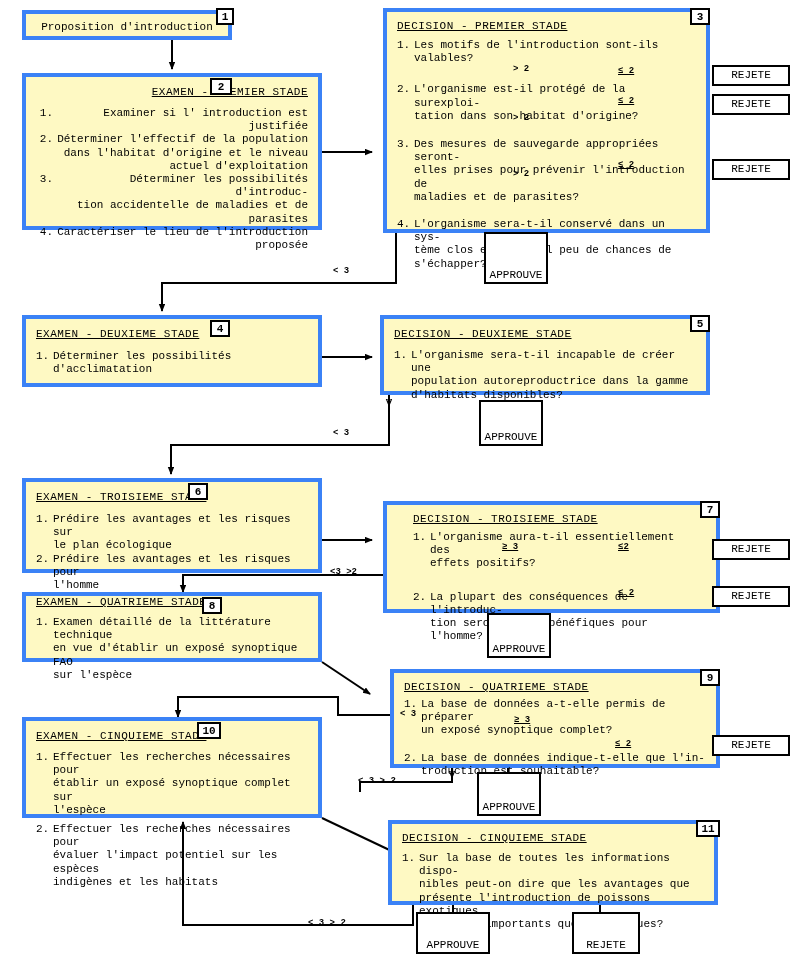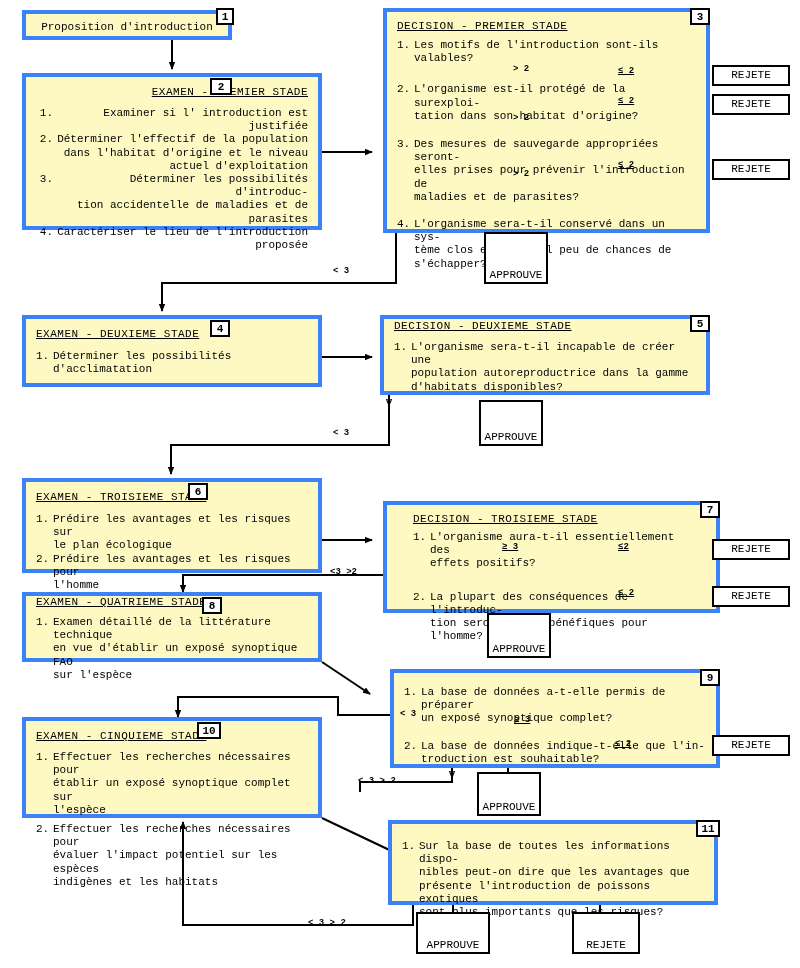--- a/index.html
+++ b/index.html
@@ -243,21 +243,21 @@
     <div class="items" style="margin-top:10px;">
       <div class="item">
         <span class="n">1.</span>
         <span class="t">Déterminer les possibilités
 d'acclimatation</span>
       </div>
     </div>
   </div>
   <div class="numtag" style="left:210px;top:320px;width:20px;">4</div>
 
-  <div class="box" style="left:380px;top:315px;width:330px;height:80px;padding:1px 10px;">
+  <div class="box" style="left:380px;top:315px;width:330px;height:80px;padding:9px 10px;">
     <div class="title">DECISION - DEUXIEME STADE</div>
     <div class="items" style="margin-top:9px;">
       <div class="item">
         <span class="n">1.</span>
         <span class="t">L'organisme sera-t-il incapable de créer une
 population autoreproductrice dans la gamme
 d'habitats disponibles?</span>
       </div>
     </div>
   </div>
@@ -317,20 +317,21 @@
         <span class="n">1.</span>
         <span class="t">Examen détaillé de la littérature technique
 en vue d'établir un exposé synoptique FAO
 sur l'espèce</span>
       </div>
     </div>
   </div>
   <div class="numtag" style="left:202px;top:597px;width:20px;">8</div>
 
   <div class="box" style="left:390px;top:669px;width:330px;height:99px;padding:8px 10px;">
+    <div class="title">DECISION - QUATRIEME STADE</div>
     <div class="items" style="margin-top:5px;">
       <div class="item" style="margin-bottom:14px;">
         <span class="n">1.</span>
         <span class="t">La base de données a-t-elle permis de préparer
 un exposé synoptique complet?</span>
       </div>
       <div class="item">
         <span class="n">2.</span>
         <span class="t">La base de données indique-t-elle que l'in-
 troduction est souhaitable?</span>
@@ -360,20 +361,21 @@
         <span class="n">2.</span>
         <span class="t">Effectuer les recherches nécessaires pour
 évaluer l'impact potentiel sur les espèces
 indigènes et les habitats</span>
       </div>
     </div>
   </div>
   <div class="numtag" style="left:197px;top:722px;width:24px;">10</div>
 
   <div class="box" style="left:388px;top:820px;width:330px;height:85px;padding:8px 10px;">
+    <div class="title">DECISION - CINQUIEME STADE</div>
     <div class="items" style="margin-top:8px;">
       <div class="item">
         <span class="n">1.</span>
         <span class="t">Sur la base de toutes les informations dispo-
 nibles peut-on dire que les avantages que
 présente l'introduction de poissons exotiques
 sont plus importants que les risques?</span>
       </div>
     </div>
   </div>

